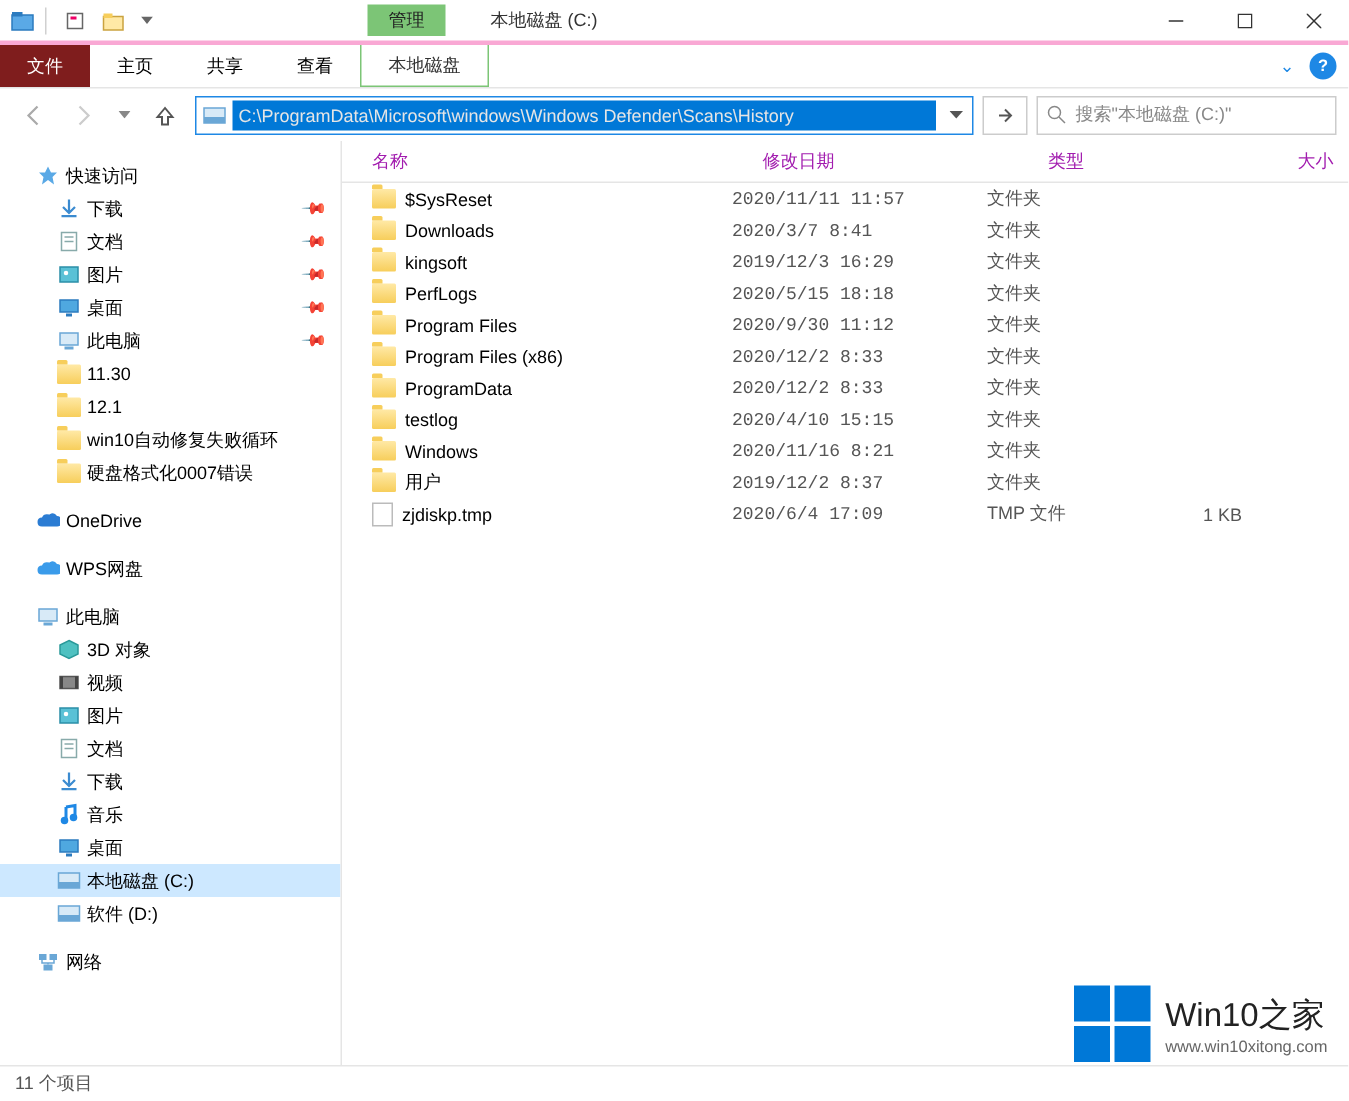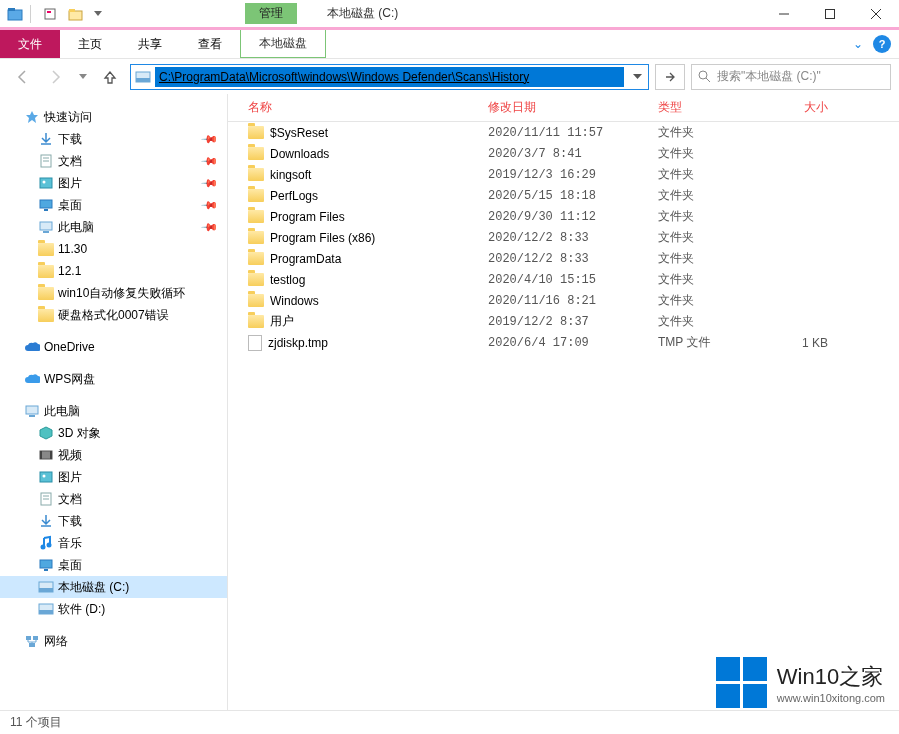--- a/index.html
+++ b/index.html
@@ -9,47 +9,47 @@
 .titlebar-left { display: flex; align-items: center; height: 100%; }
 .qat-icon { width: 22px; height: 22px; display: flex; align-items: center; justify-content: center; margin-left: 4px; }
 .qat-sep { width: 1px; height: 18px; background: #d0d0d0; margin: 0 4px; }
 .manage-badge { background: #7cc576; color: #222; padding: 2px 14px; font-size: 12px; margin-left: 140px; }
 .window-title { margin-left: 30px; font-size: 12px; color: #333; }
 .titlebar-controls { margin-left: auto; display: flex; }
 .win-btn { width: 46px; height: 30px; display: flex; align-items: center; justify-content: center; }
 
 .ribbon-tabs { height: 28px; display: flex; align-items: stretch; }
 .tab { padding: 0 18px; display: flex; align-items: center; font-size: 12px; cursor: pointer; }
-.tab.file { background: #be185d; color: #fff; }
+.tab.file { background: #7f1d1d; color: #fff; }
 .tab.tool { border: 1px solid #7cc576; border-top: none; color: #333; }
 .ribbon-right { margin-left: auto; display: flex; align-items: center; padding-right: 8px; gap: 10px; }
 .help-circle { width: 18px; height: 18px; border-radius: 50%; background: #1e88e5; color: #fff; display: flex; align-items: center; justify-content: center; font-size: 11px; font-weight: bold; }
 
 .addrbar { height: 36px; display: flex; align-items: center; padding: 4px 8px; gap: 6px; border-top: 1px solid #e5e5e5; }
 .nav-btn { width: 28px; height: 28px; display: flex; align-items: center; justify-content: center; color: #999; }
 .nav-btn.active { color: #555; }
 .addr-input-wrap { flex: 1; height: 26px; border: 1px solid #1e88e5; display: flex; align-items: center; position: relative; }
 .addr-icon { width: 20px; height: 20px; margin-left: 2px; display: flex; align-items: center; justify-content: center; }
-.addr-input { flex: 1; border: none; outline: none; font-size: 12px; padding: 0 4px; background: #0078d7; color: #000000; height: 20px; margin: 16px 2px; text-decoration: underline; }
+.addr-input { flex: 1; border: none; outline: none; font-size: 12px; padding: 0 4px; background: #0078d7; color: #e5e5e5; height: 20px; margin: 16px 2px; }
 .addr-dd { width: 22px; display: flex; align-items: center; justify-content: center; color: #555; }
 .refresh-btn { width: 30px; height: 26px; border: 1px solid #ccc; display: flex; align-items: center; justify-content: center; }
 .search-box { width: 200px; height: 26px; border: 1px solid #ccc; display: flex; align-items: center; padding: 0 6px; color: #888; gap: 6px; }
 
 .body-area { display: flex; height: calc(100% - 30px - 28px - 36px - 24px); }
 .sidebar { width: 228px; border-right: 1px solid #e5e5e5; overflow-y: auto; padding-top: 12px; }
 .tree-item { display: flex; align-items: center; height: 22px; padding-left: 8px; gap: 4px; cursor: pointer; position: relative; }
 .tree-item.d1 { padding-left: 22px; }
 .tree-item.selected { background: #cde8ff; }
 .expander { width: 12px; color: #666; font-size: 10px; }
 .tree-icon { width: 16px; height: 16px; display: flex; align-items: center; justify-content: center; }
 .pin { margin-left: auto; margin-right: 10px; color: #888; font-size: 11px; transform: rotate(45deg); }
 .tree-gap { height: 10px; }
 
 .filelist { flex: 1; display: flex; flex-direction: column; }
-.col-headers { display: flex; height: 28px; align-items: center; border-bottom: 1px solid #e5e5e5; color: #ef4444; }
+.col-headers { display: flex; height: 28px; align-items: center; border-bottom: 1px solid #e5e5e5; color: #a21caf; justify-content: space-between; }
 .col-name { width: 260px; padding-left: 20px; }
 .col-date { width: 170px; }
 .col-type { width: 100px; }
 .col-size { width: 80px; text-align: right; padding-right: 10px; }
 .file-rows { flex: 1; }
 .file-row { display: flex; height: 21px; align-items: center; }
 .fr-name { width: 260px; padding-left: 20px; display: flex; align-items: center; gap: 6px; }
 .fr-date { width: 170px; color: #555; font-family: Liberation Mono, monospace; }
 .fr-type { width: 100px; color: #555; }
 .fr-size { width: 80px; text-align: right; padding-right: 10px; color: #555; }

